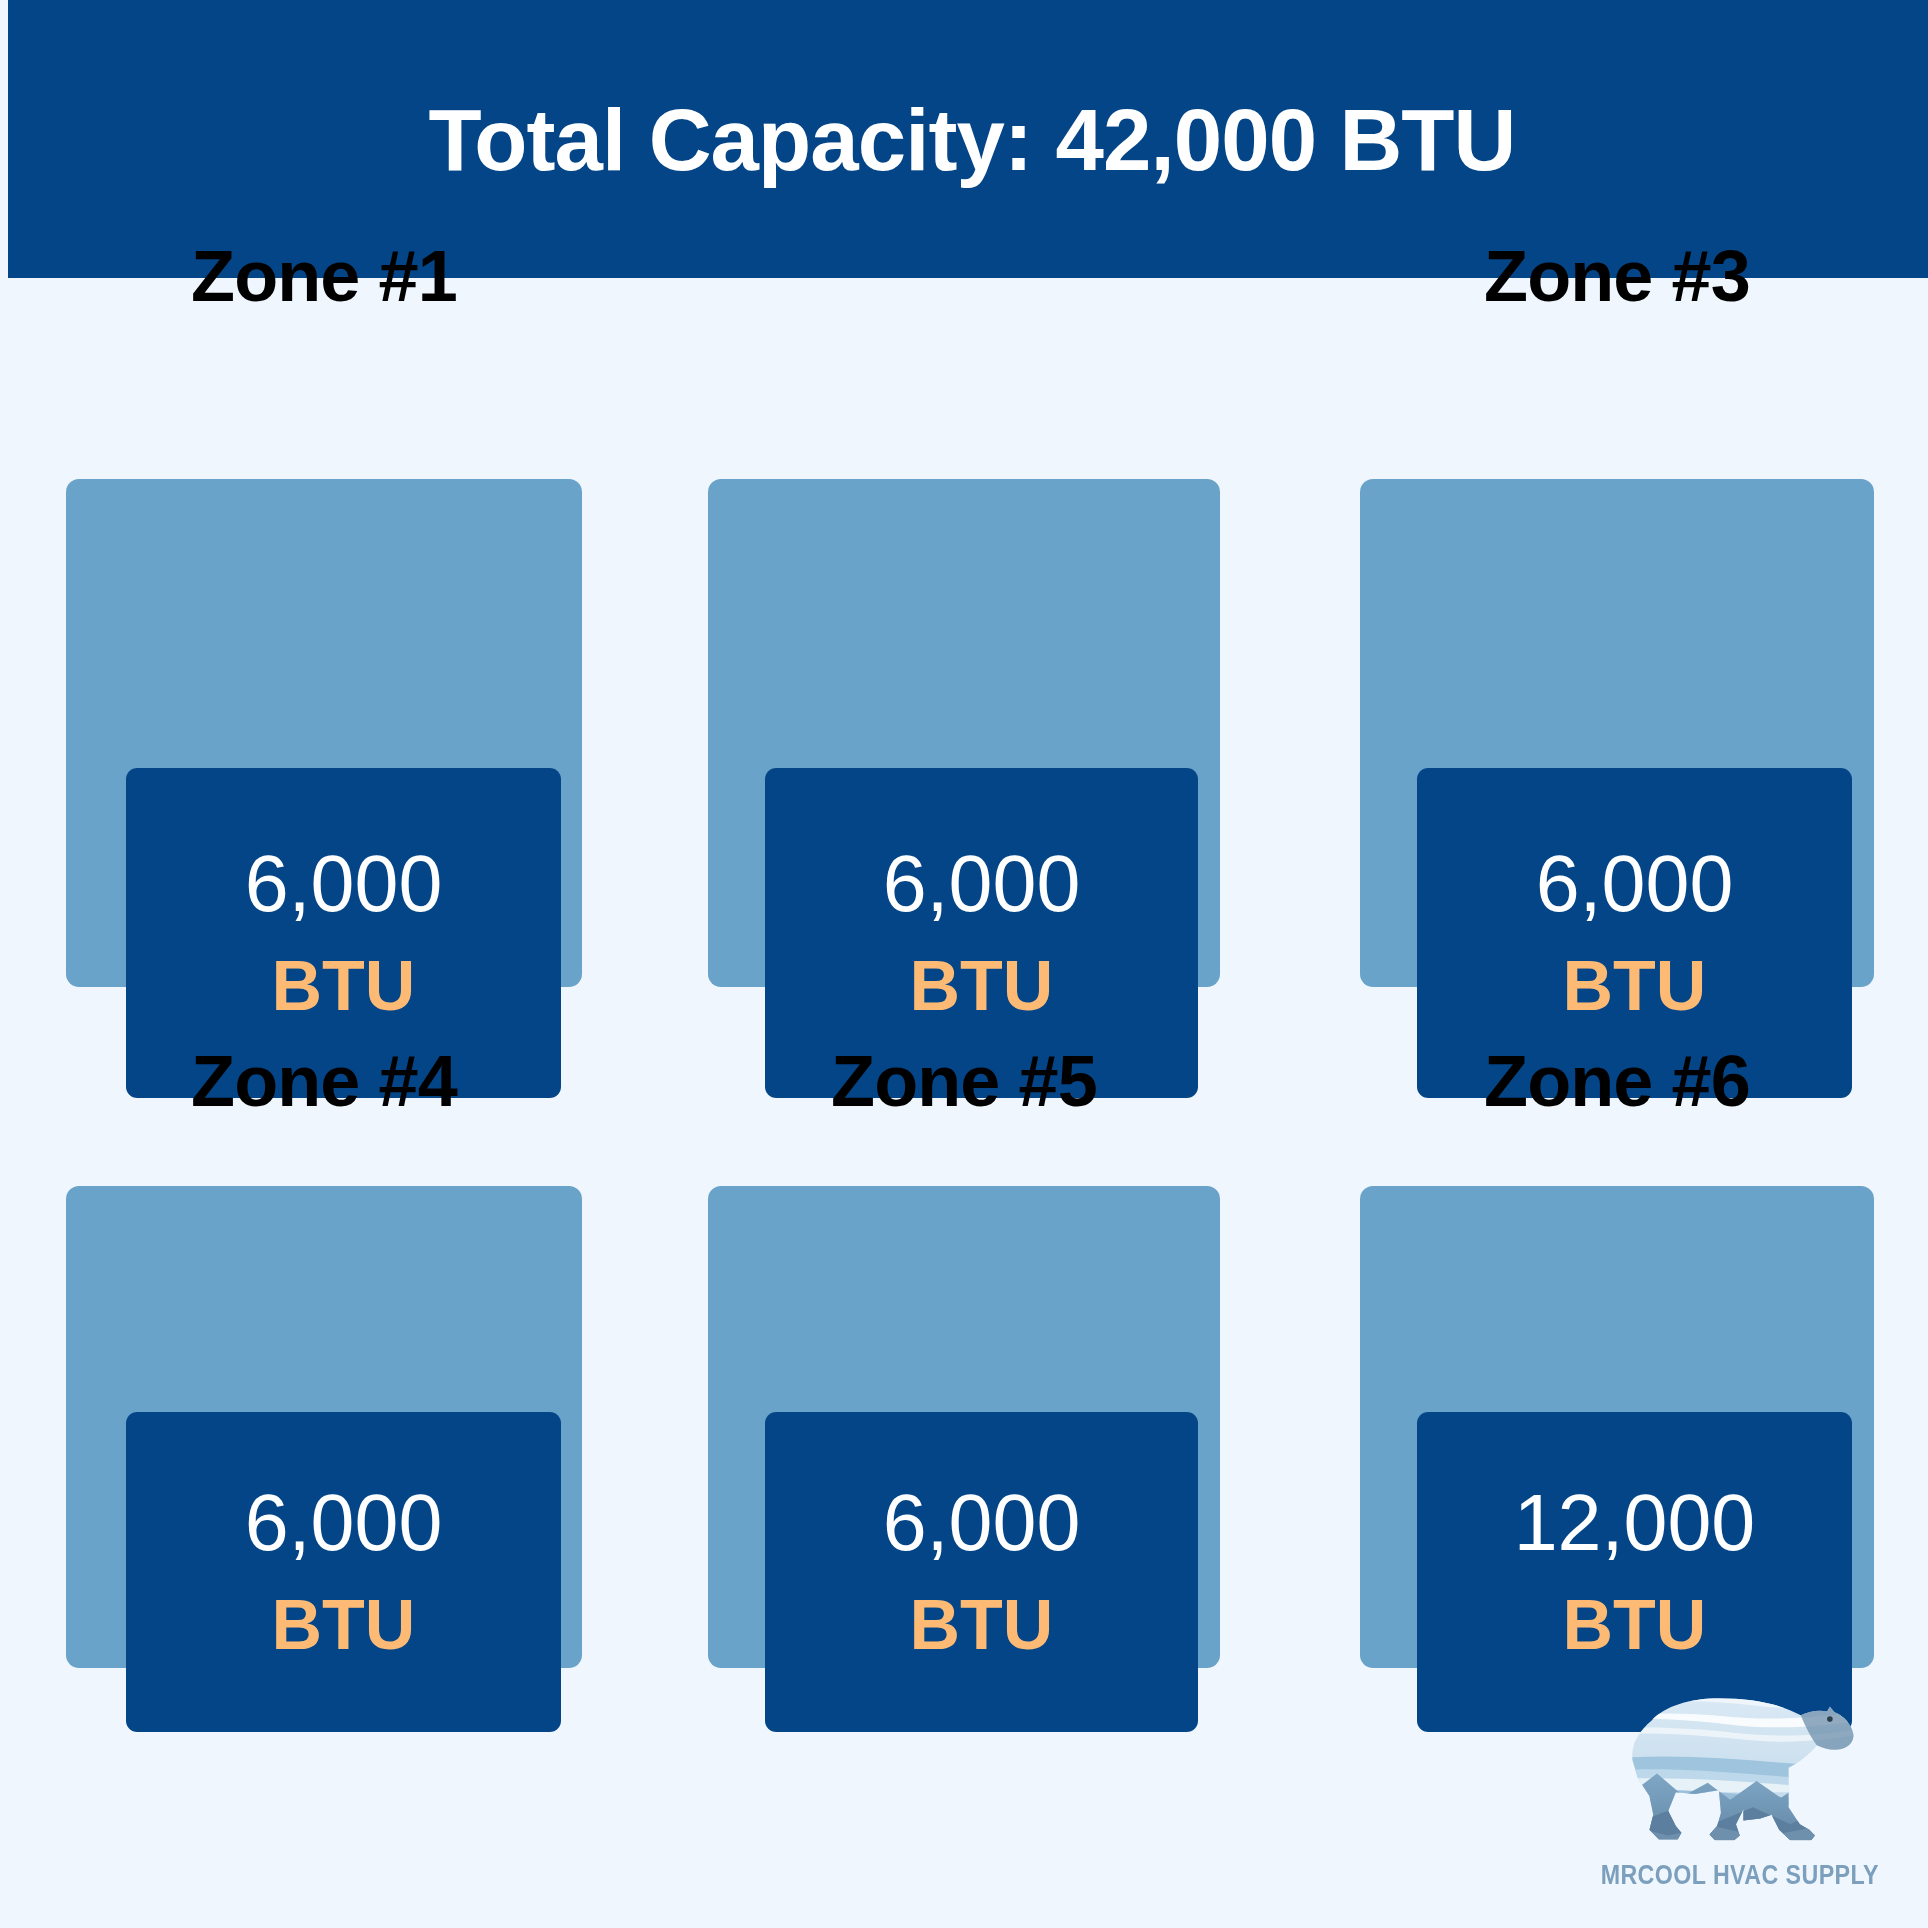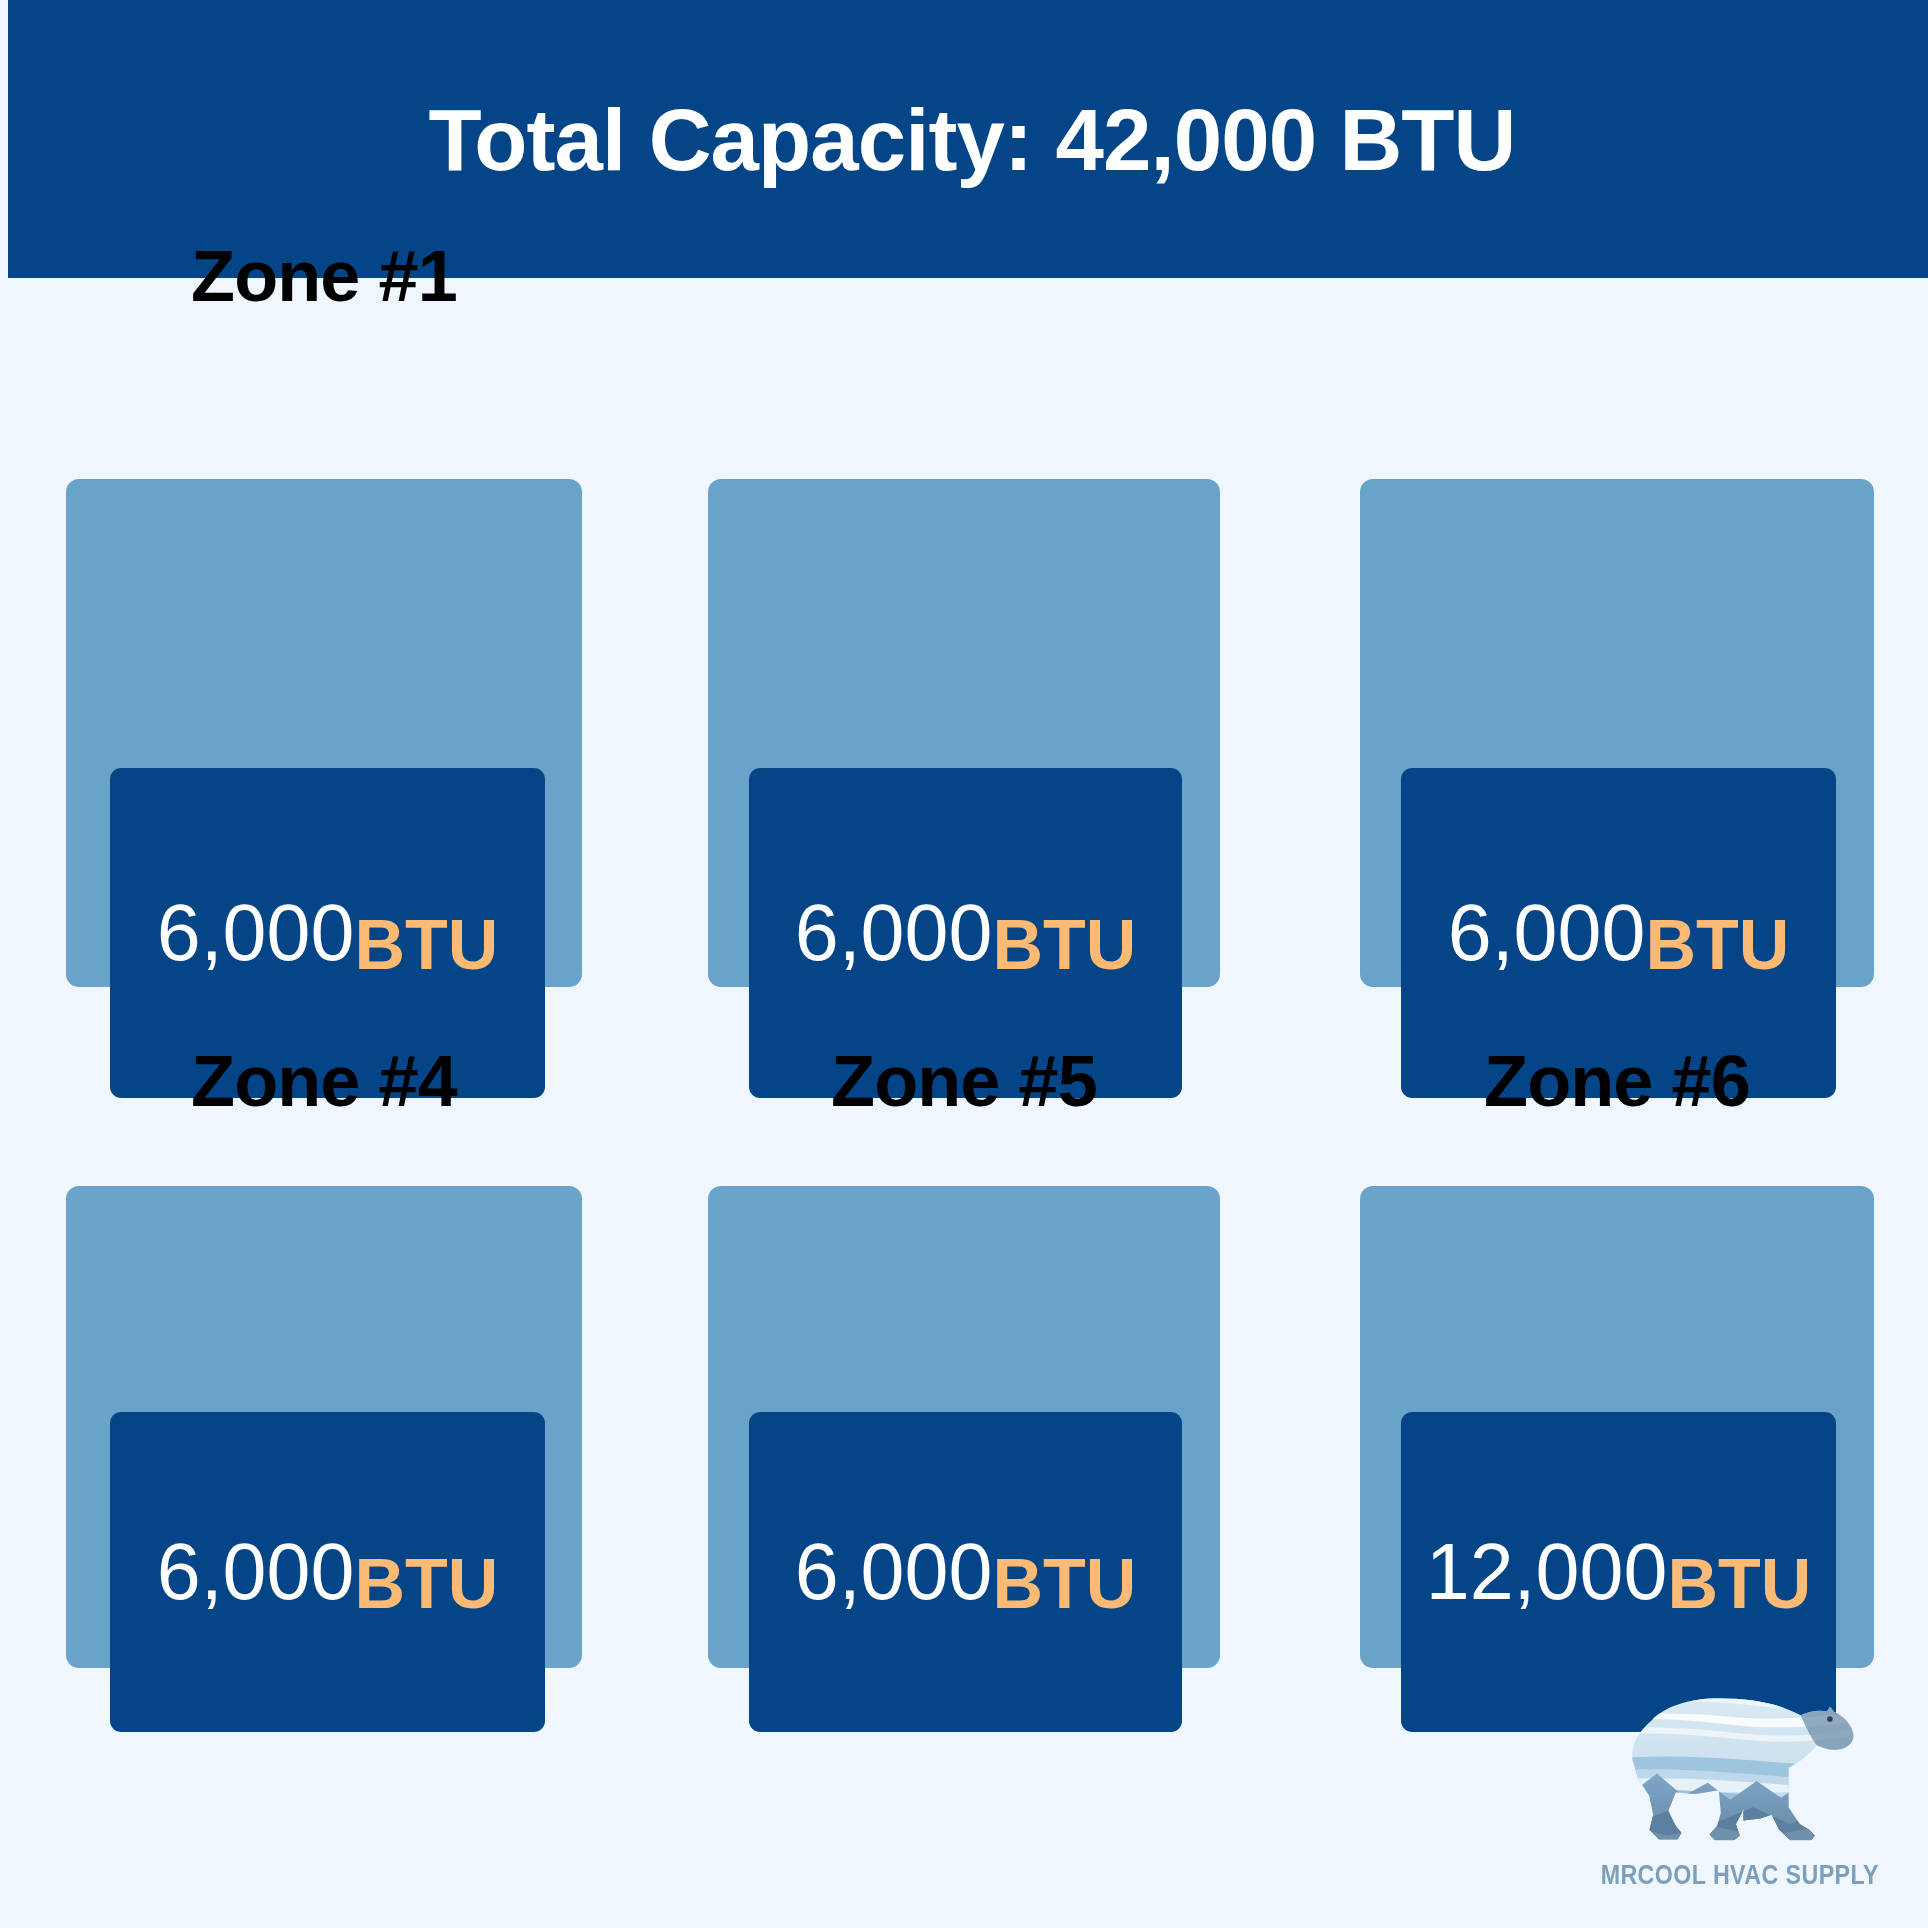--- a/index.html
+++ b/index.html
@@ -66,23 +66,24 @@
     position: absolute;
     background: #6aa3c9;
     border-radius: 13px;
   }
 
   .zone-inner {
     position: absolute;
     background: #044587;
     border-radius: 11.3px;
     display: flex;
-    flex-direction: row;
+    flex-direction: column;
     align-items: center;
     justify-content: center;
+    margin-left: 16px;
   }
 
   .zone-value {
     color: #ffffff;
     font-size: 79px;
     font-weight: normal;
     line-height: 1.05;
     letter-spacing: 0px;
     white-space: nowrap;
   }
@@ -168,20 +169,21 @@
   <div class="zone-cell row1 col2">
     <div class="zone-card">
       <div class="zone-inner">
         <div class="zone-value">6,000</div>
         <div class="zone-unit">BTU</div>
       </div>
     </div>
   </div>
 
   <div class="zone-cell row1 col3">
+    <div class="zone-title">Zone #3</div>
     <div class="zone-card">
       <div class="zone-inner">
         <div class="zone-value">6,000</div>
         <div class="zone-unit">BTU</div>
       </div>
     </div>
   </div>
 
   <div class="zone-cell row2 col1">
     <div class="zone-title">Zone #4</div>

